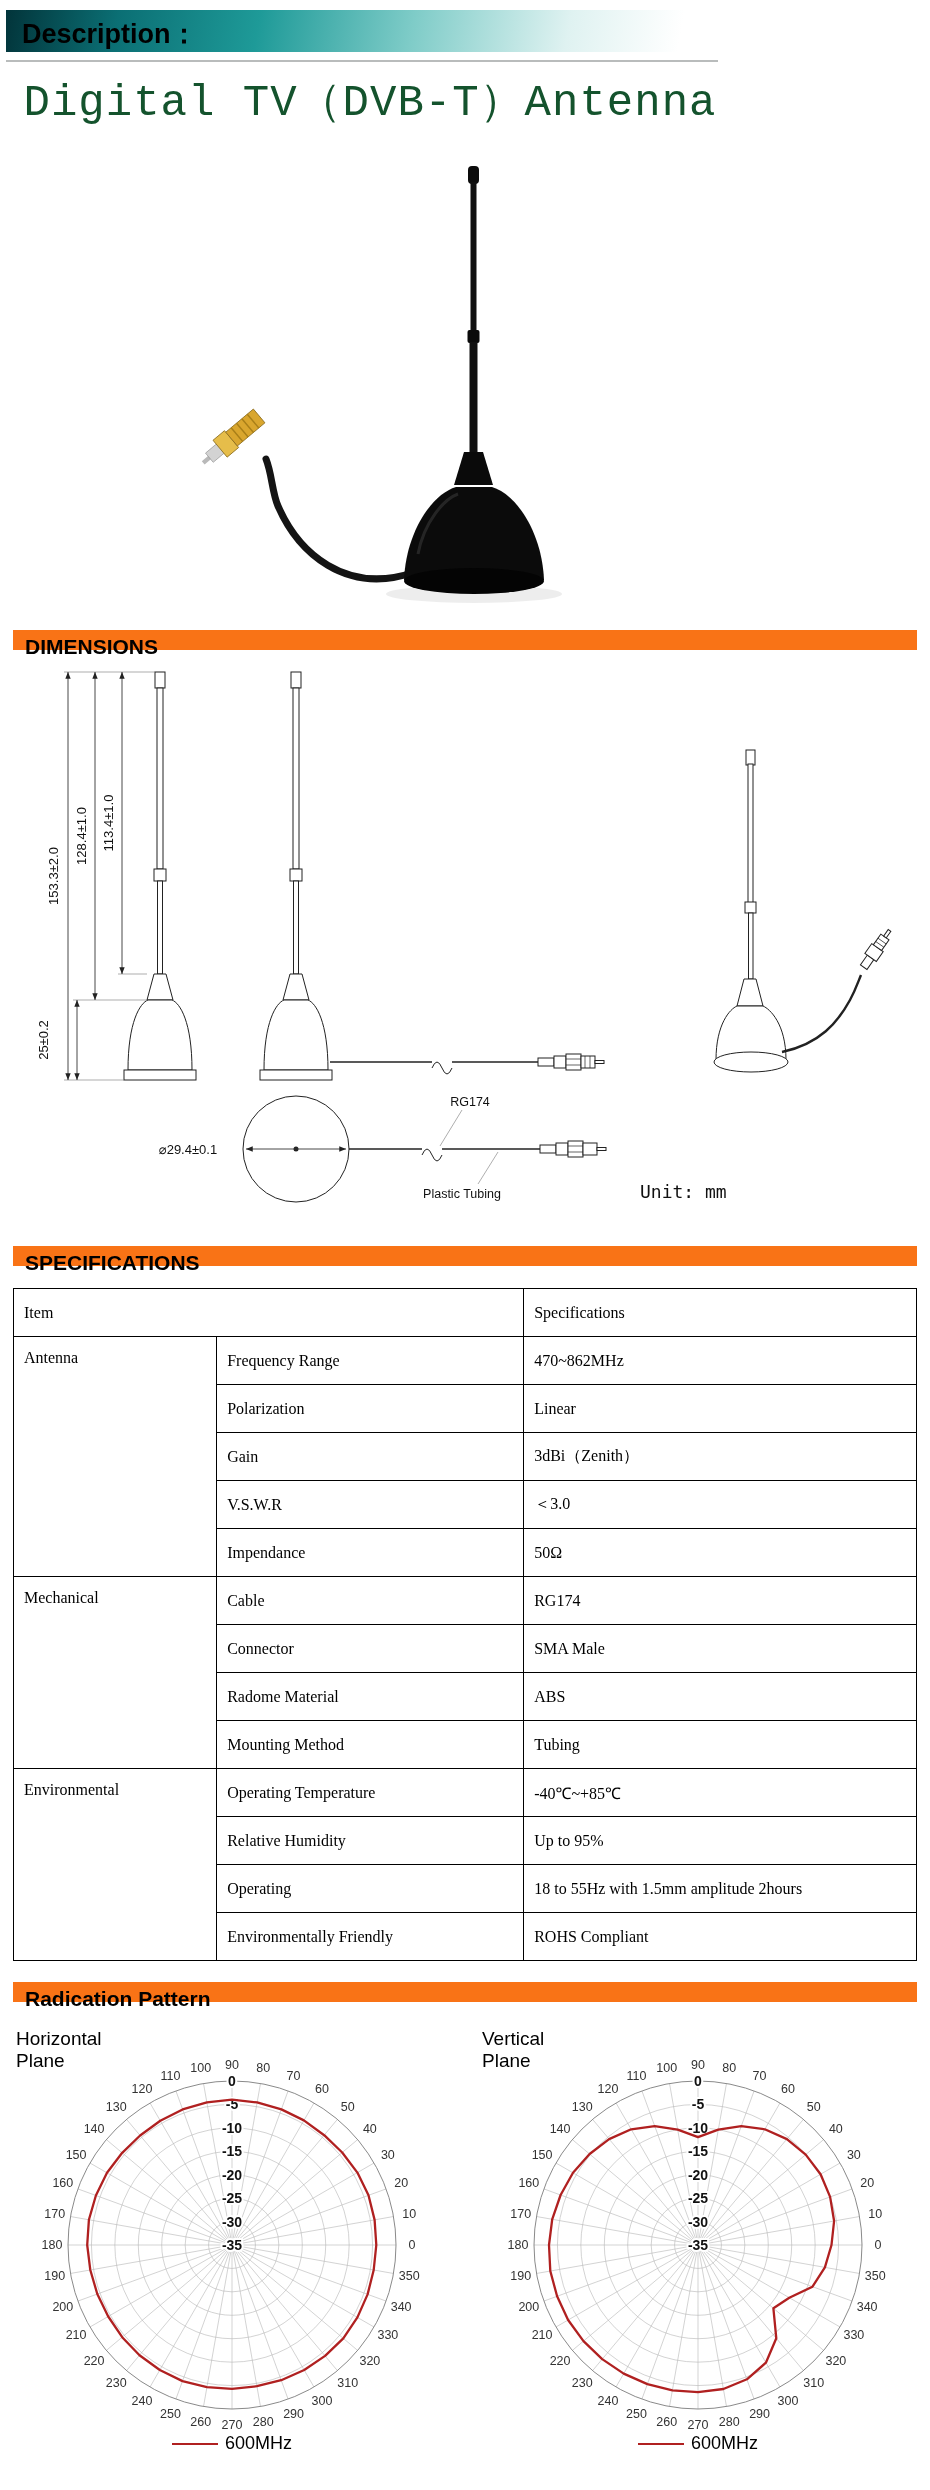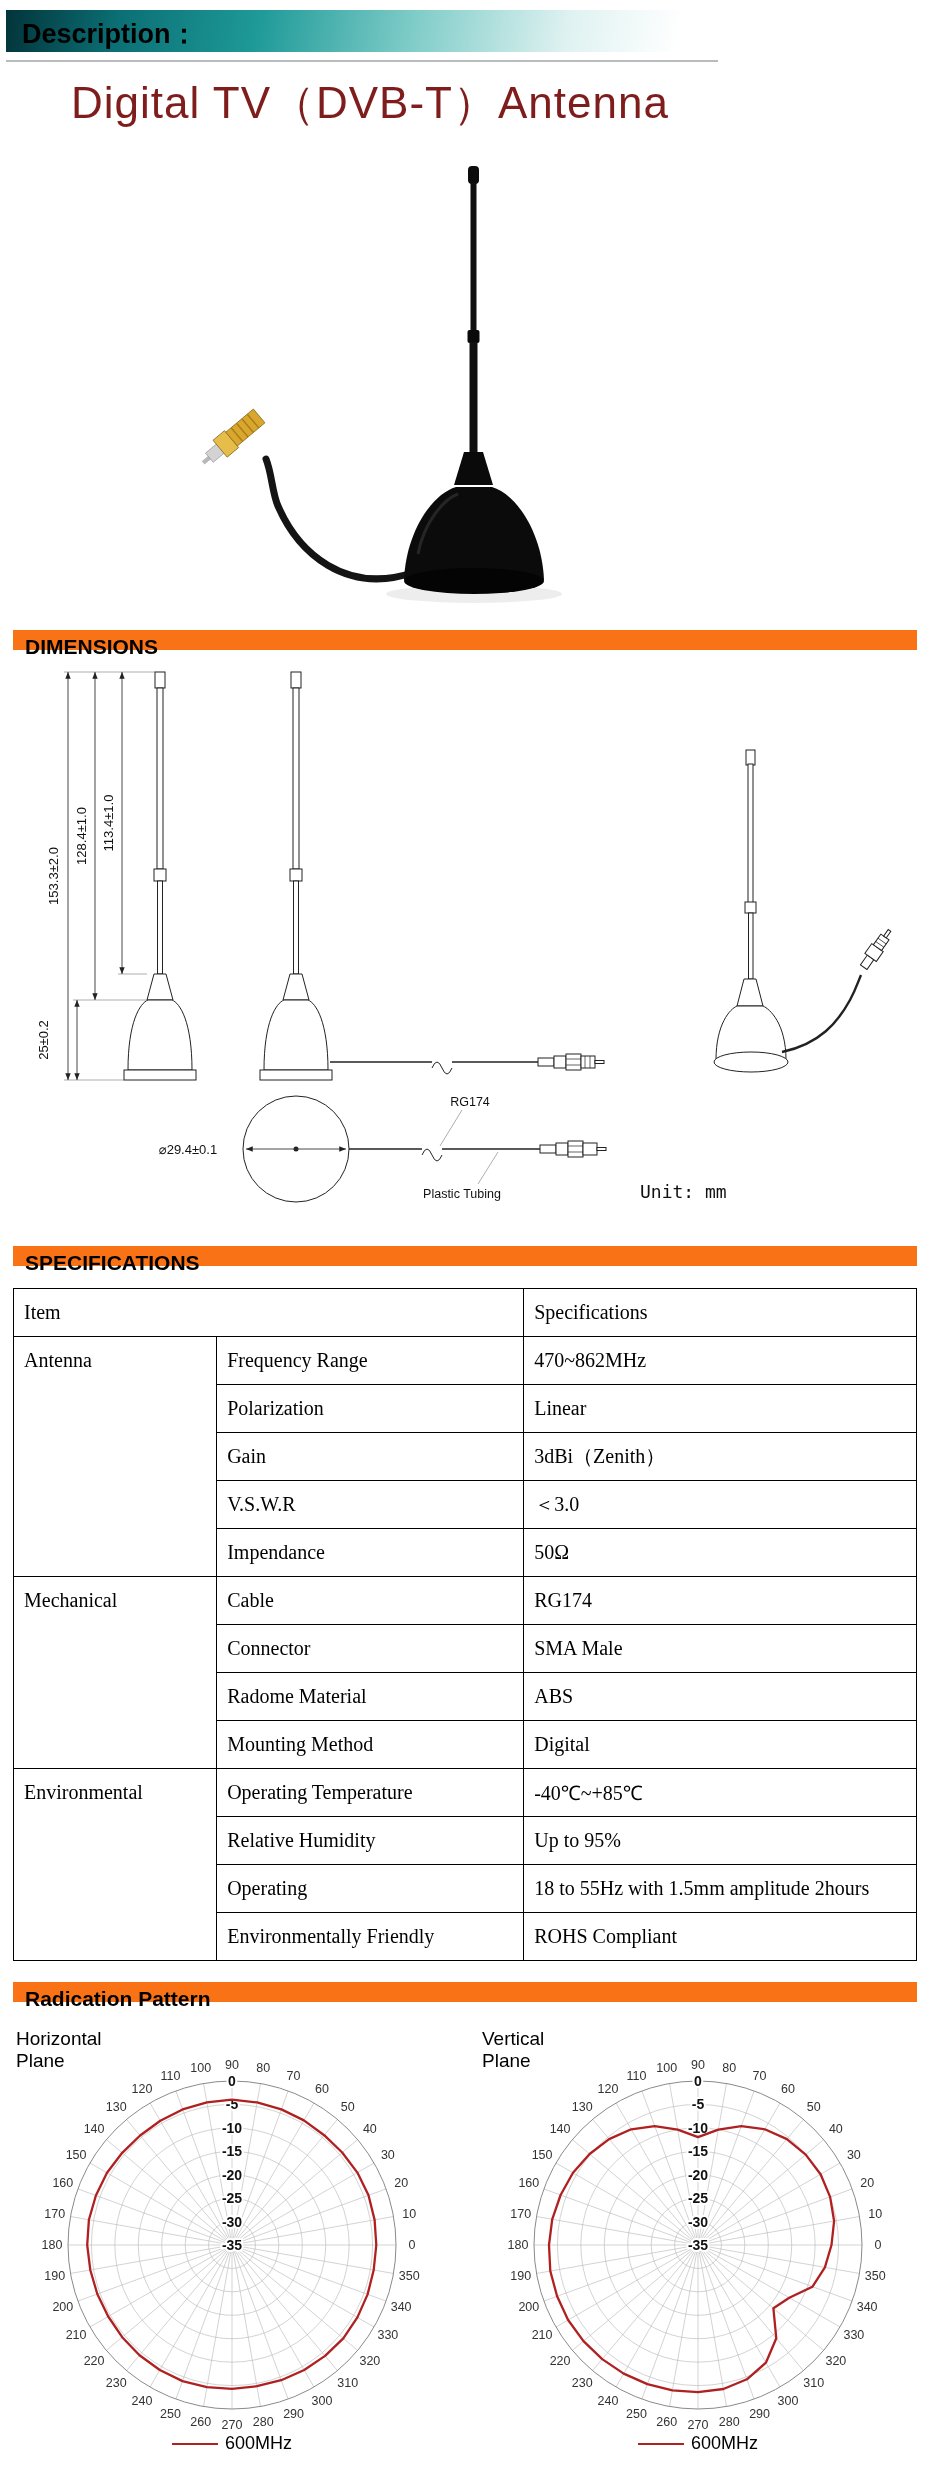--- a/index.html
+++ b/index.html
@@ -11,43 +11,43 @@
   .desc-wrap{width:712px;margin:10px 0 0 6px;border-bottom:2px solid #b9bcbc;padding-bottom:8px;}
   .desc-banner{
     width:700px;height:42px;
     background:linear-gradient(100deg,#02343a 0%,#0b6f74 16%,#1e9a98 36%,#7fccc8 58%,#dff2f1 80%,#ffffff 96%);
     border-radius:0 44px 70px 0 / 0 42px 42px 0;
   }
   .desc-text{display:inline-block;padding:6px 0 0 16px;font-size:27px;font-weight:bold;color:#000;}
   
   h1.title{
     width:740px;margin:14px 0 0 0;text-align:center;
-    font-family:Liberation Sans, sans-serif;font-weight:400;
-    font-size:44px;line-height:54px;color:#7f1d1d;letter-spacing:1px;
+    font-family:Liberation Mono, monospace;font-weight:400;
+    font-size:44px;line-height:54px;color:#14532d;letter-spacing:1px;
   }
   
   .red-banner{
     background:#f97316;color:#000;height:20px;line-height:33px;
     margin:0 13px;padding-left:12px;font-size:21px;font-weight:bold;
   }
   .mt16{margin-top:16px;} .mt34{margin-top:34px;} .mt27{margin-top:21px;}
   
   svg{display:block;}
   .photo-svg{margin:24px auto 0 auto;}
   .dims-svg{margin:14px 0 0 0;}
   .dims-svg text{font-family:"Liberation Sans",sans-serif;font-size:13px;fill:#111;}
   .dims-svg .unit{font-family:"DejaVu Sans Mono",monospace;font-size:18px;}
   .dims-svg .callout{font-size:12.5px;}
   .outline{fill:#fff;stroke:#222;stroke-width:1;}
   .dimline{stroke:#333;stroke-width:0.9;}
   .extline{stroke:#777;stroke-width:0.6;}
   
   table.spec{
     border-collapse:collapse;width:904px;margin:22px 0 0 13px;
-    font-family:"Liberation Serif",serif;font-size:20px;color:#000;
+    font-family:"Liberation Serif",serif;font-size:16px;color:#000;
   }
   table.spec td{border:1px solid #000;height:47px;padding:0 6px 0 10px;vertical-align:middle;}
   table.spec td.group{vertical-align:top;padding-top:12px;margin-top:30px;}
   
   .charts{display:flex;justify-content:center;gap:14px;margin-top:15px;width:930px;}
   .chart-block{width:452px;}
   .chart-svg text{font-family:"Liberation Sans",sans-serif;}
   .ang{font-size:12.5px;fill:#333;}
   .rtick{font-size:14px;font-weight:bold;fill:#111;paint-order:stroke;stroke:#fff;stroke-width:4px;}
   .ptitle{font-size:19px;fill:#000;}
@@ -249,21 +249,21 @@
   <tr>
     <td>Connector</td>
     <td>SMA Male</td>
   </tr>
   <tr>
     <td>Radome Material</td>
     <td>ABS</td>
   </tr>
   <tr>
     <td>Mounting Method</td>
-    <td>Digital</td>
+    <td>Tubing</td>
   </tr>
 
   <tr>
     <td class="group" rowspan="4">Environmental</td>
     <td>Operating Temperature</td>
     <td>-40℃~+85℃</td>
   </tr>
   <tr>
     <td>Relative Humidity</td>
     <td>Up to 95%</td>

